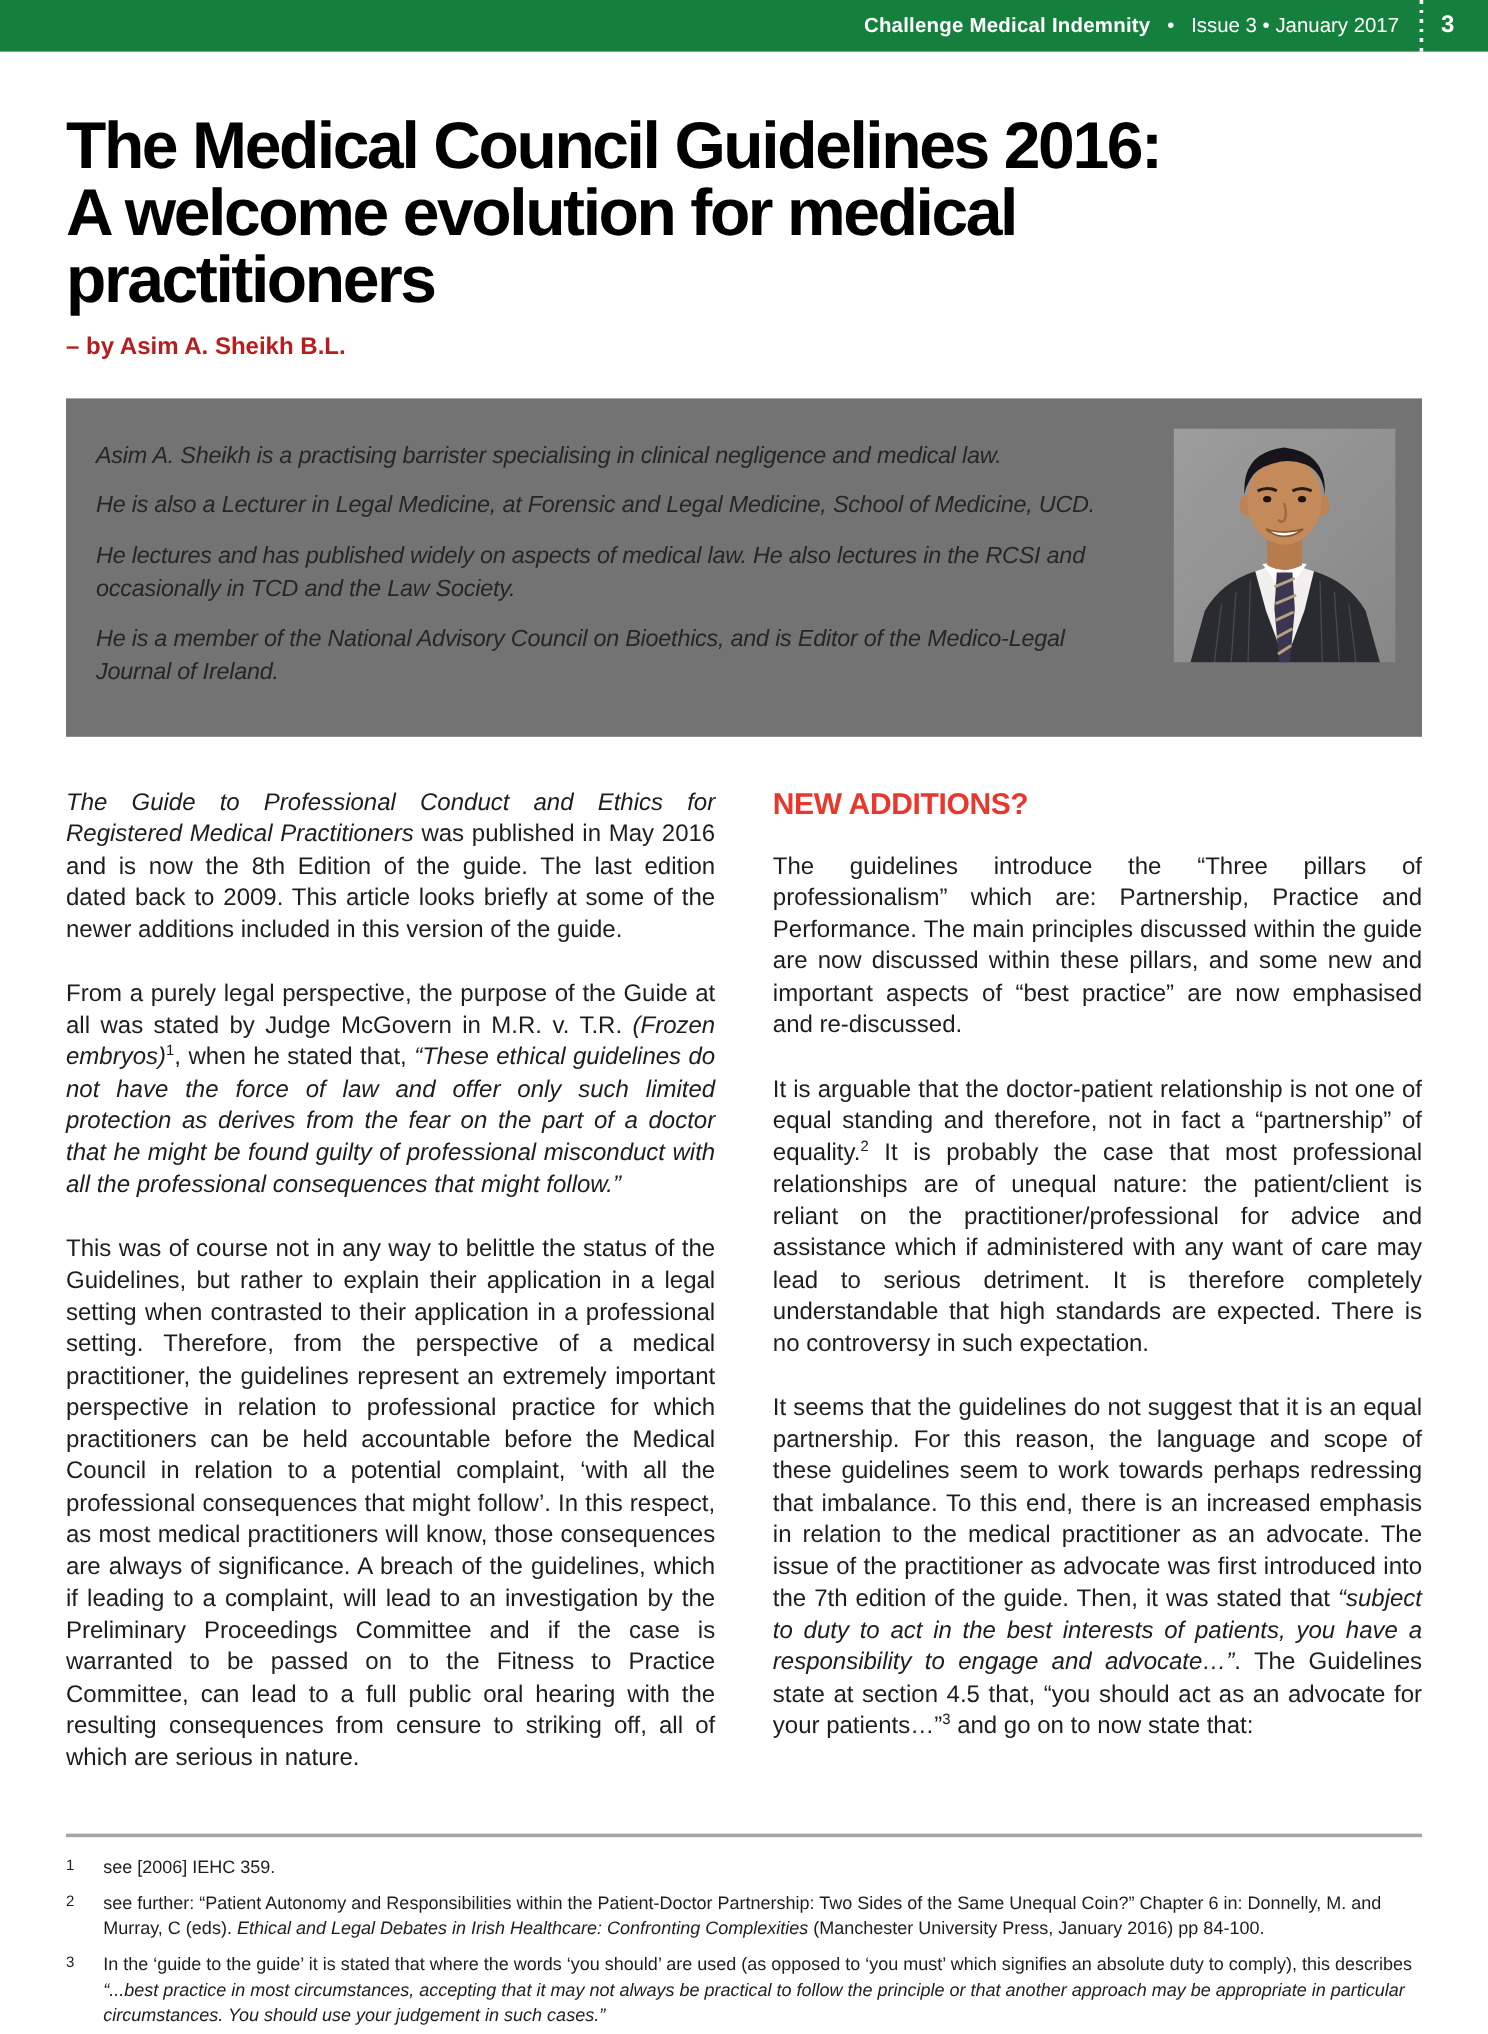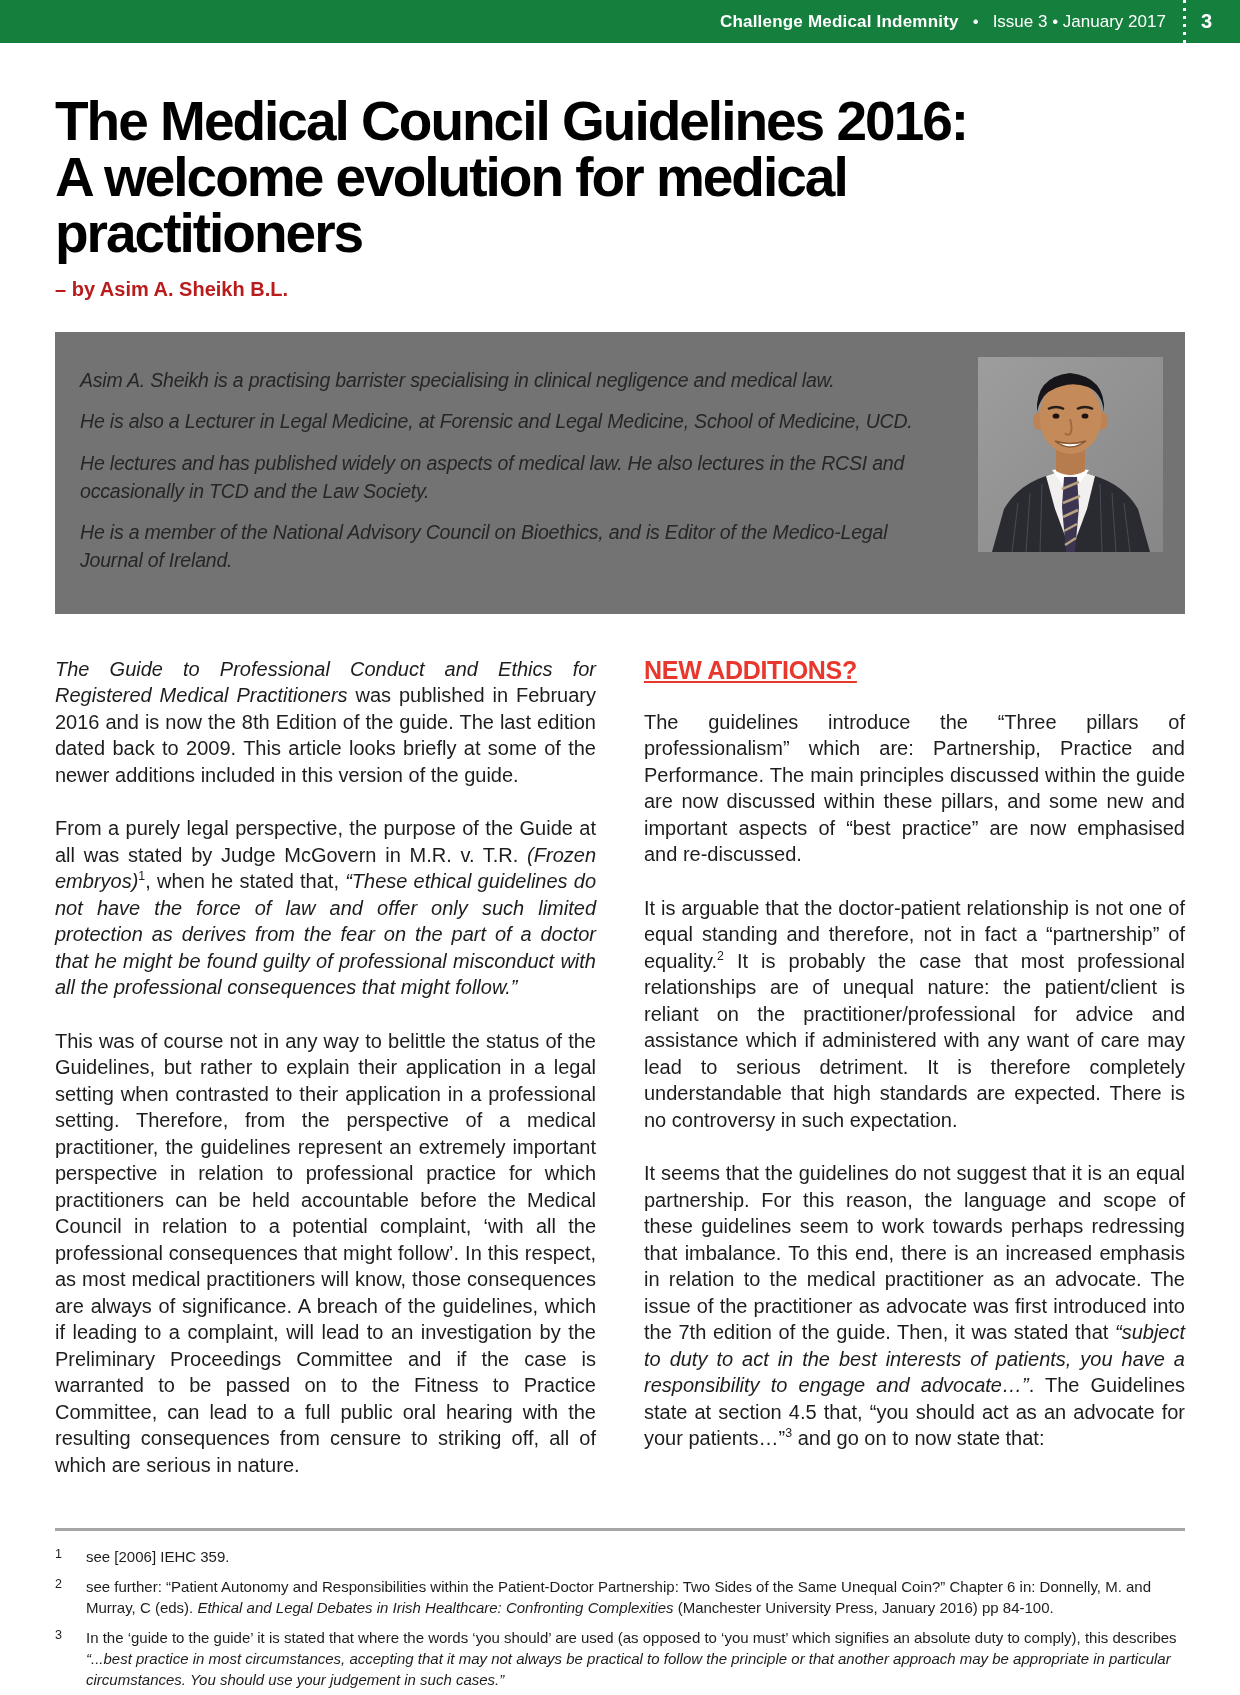--- a/index.html
+++ b/index.html
@@ -83,21 +83,20 @@
     text-align:justify;
     margin-bottom:27px;
     color:#1d1d1f;
   }
   .red-heading {
     color:#e8382d;
     font-weight:bold;
     font-size:25px;
     letter-spacing:-0.3px;
     margin-bottom:24px;
-    text-decoration:underline;
   }
   .red-subheading {
     color:#e8382d;
     font-weight:bold;
     font-size:22.5px;
     line-height:1.22;
     text-align:justify;
     margin-bottom:15px;
   }
 
@@ -197,21 +196,21 @@
       <ellipse cx="107" cy="59" rx="3.4" ry="2.6" fill="#1c1310"></ellipse>
 
       <path d="M92,62 Q95,72 92,77 Q89,79 87,76" stroke="#a06a3e" stroke-width="2" fill="none"></path>
 
       <path d="M77,84 Q92,96 108,84 Q92,89 77,84 Z" fill="#ffffff" stroke="#8a5a33" stroke-width="1.5"></path>
     </svg>
   </div>
 
   <div class="columns">
     <div class="col">
-      <p><span class="it">The Guide to Professional Conduct and Ethics for Registered Medical Practitioners</span><span> was published in February 2016 and is now the 8th Edition of the guide. The last edition dated back to 2009. This article looks briefly at some of the newer additions included in this version of the guide.</span></p>
+      <p><span class="it">The Guide to Professional Conduct and Ethics for Registered Medical Practitioners</span><span> was published in May 2016 and is now the 8th Edition of the guide. The last edition dated back to 2009. This article looks briefly at some of the newer additions included in this version of the guide.</span></p>
       <p><span>From a purely legal perspective, the purpose of the Guide at all was stated by Judge McGovern in M.R. v. T.R. </span><span class="it">(Frozen embryos)</span><sup>1</sup><span>, when he stated that, </span><span class="it">“These ethical guidelines do not have the force of law and offer only such limited protection as derives from the fear on the part of a doctor that he might be found guilty of professional misconduct with all the professional consequences that might follow.”</span></p>
       <p><span>This was of course not in any way to belittle the status of the Guidelines, but rather to explain their application in a legal setting when contrasted to their application in a professional setting. Therefore, from the perspective of a medical practitioner, the guidelines represent an extremely important perspective in relation to professional practice for which practitioners can be held accountable before the Medical Council in relation to a potential complaint, ‘with all the professional consequences that might follow’. In this respect, as most medical practitioners will know, those consequences are always of significance. A breach of the guidelines, which if leading to a complaint, will lead to an investigation by the Preliminary Proceedings Committee and if the case is warranted to be passed on to the Fitness to Practice Committee, can lead to a full public oral hearing with the resulting consequences from censure to striking off, all of which are serious in nature.</span></p>
     </div>
     <div class="col">
       <h2 class="red-heading">NEW ADDITIONS?</h2>
       <p><span>The guidelines introduce the “Three pillars of professionalism” which are: Partnership, Practice and Performance. The main principles discussed within the guide are now discussed within these pillars, and some new and important aspects of “best practice” are now emphasised and re-discussed.</span></p>
       <p><span>It is arguable that the doctor-patient relationship is not one of equal standing and therefore, not in fact a “partnership” of equality.</span><sup>2</sup><span> It is probably the case that most professional relationships are of unequal nature: the patient/client is reliant on the practitioner/professional for advice and assistance which if administered with any want of care may lead to serious detriment. It is therefore completely understandable that high standards are expected. There is no controversy in such expectation.</span></p>
       <p><span>It seems that the guidelines do not suggest that it is an equal partnership. For this reason, the language and scope of these guidelines seem to work towards perhaps redressing that imbalance. To this end, there is an increased emphasis in relation to the medical practitioner as an advocate. The issue of the practitioner as advocate was first introduced into the 7th edition of the guide. Then, it was stated that </span><span class="it">“subject to duty to act in the best interests of patients, you have a responsibility to engage and advocate…”</span><span>. The Guidelines state at section 4.5 that, “you should act as an advocate for your patients…”</span><sup>3</sup><span> and go on to now state that:</span></p>
     </div>
   </div>

